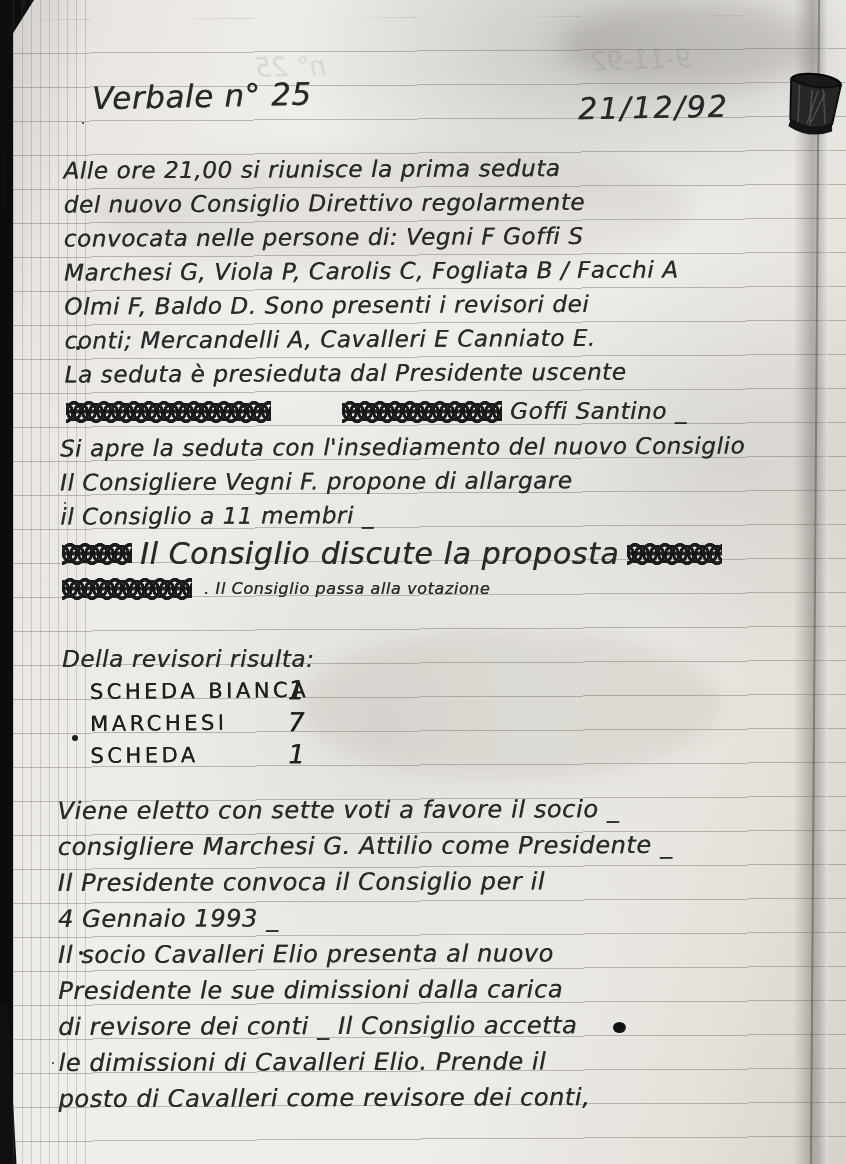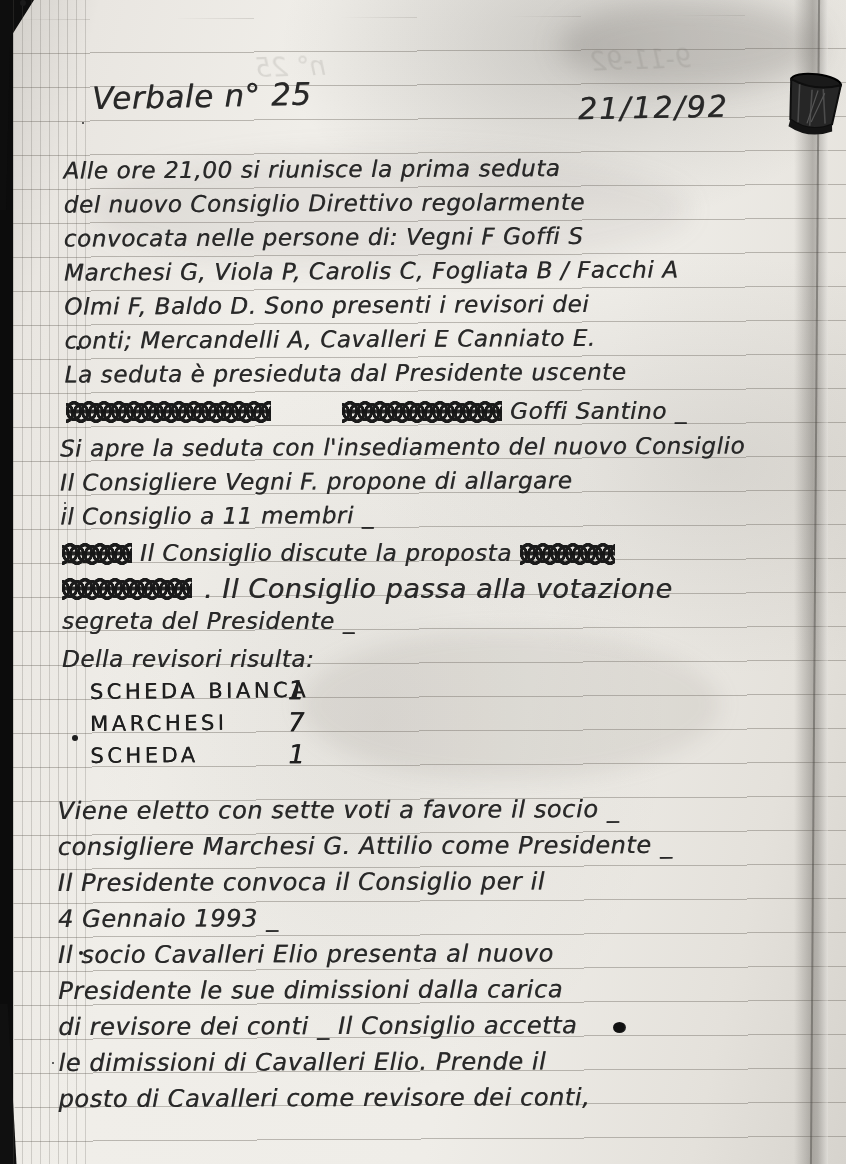--- a/index.html
+++ b/index.html
@@ -124,30 +124,29 @@
     <span class="scribble" style="width:160px;"></span>
     <span>Goffi Santino _</span>
   </div>
 
   <div class="hw para" style="left:60px;top:430px;transform:rotate(-.25deg);">
     <div class="ln">Si apre la seduta con l'insediamento del nuovo Consiglio</div>
     <div class="ln">Il Consigliere Vegni F. propone di allargare</div>
     <div class="ln">il Consiglio a 11 membri _</div>
   </div>
 
-  <div class="hw row-flex" style="left:62px;top:536px;height:34px;font-size:23px;">
+  <div class="hw row-flex" style="left:62px;top:536px;height:34px;font-size:30px;">
     <span class="scribble" style="width:70px;"></span>
     <span>Il Consiglio discute la proposta</span>
     <span class="scribble" style="width:95px;"></span>
   </div>
-  <div class="hw row-flex" style="left:62px;top:571px;height:34px;font-size:27px;gap:12px;">
+  <div class="hw row-flex" style="left:62px;top:571px;height:34px;font-size:16px;gap:12px;">
     <span class="scribble" style="width:130px;"></span>
     <span>. Il Consiglio passa alla votazione</span>
   </div>
-  <div class="hw" style="left:62px;top:604px;height:34px;line-height:34px;font-size:23px;">segreta del Presidente _</div>
   <div class="hw" style="left:62px;top:642px;height:34px;line-height:34px;font-size:23px;">Della revisori risulta:</div>
 
   <div class="hw votes" style="left:90px;top:675px;transform:rotate(-.5deg);">
     <div class="vrow">
       <span>SCHEDA BIANCA</span>
       <span class="vcount">1</span>
     </div>
     <div class="vrow">
       <span>MARCHESI</span>
       <span class="vcount">7</span>

